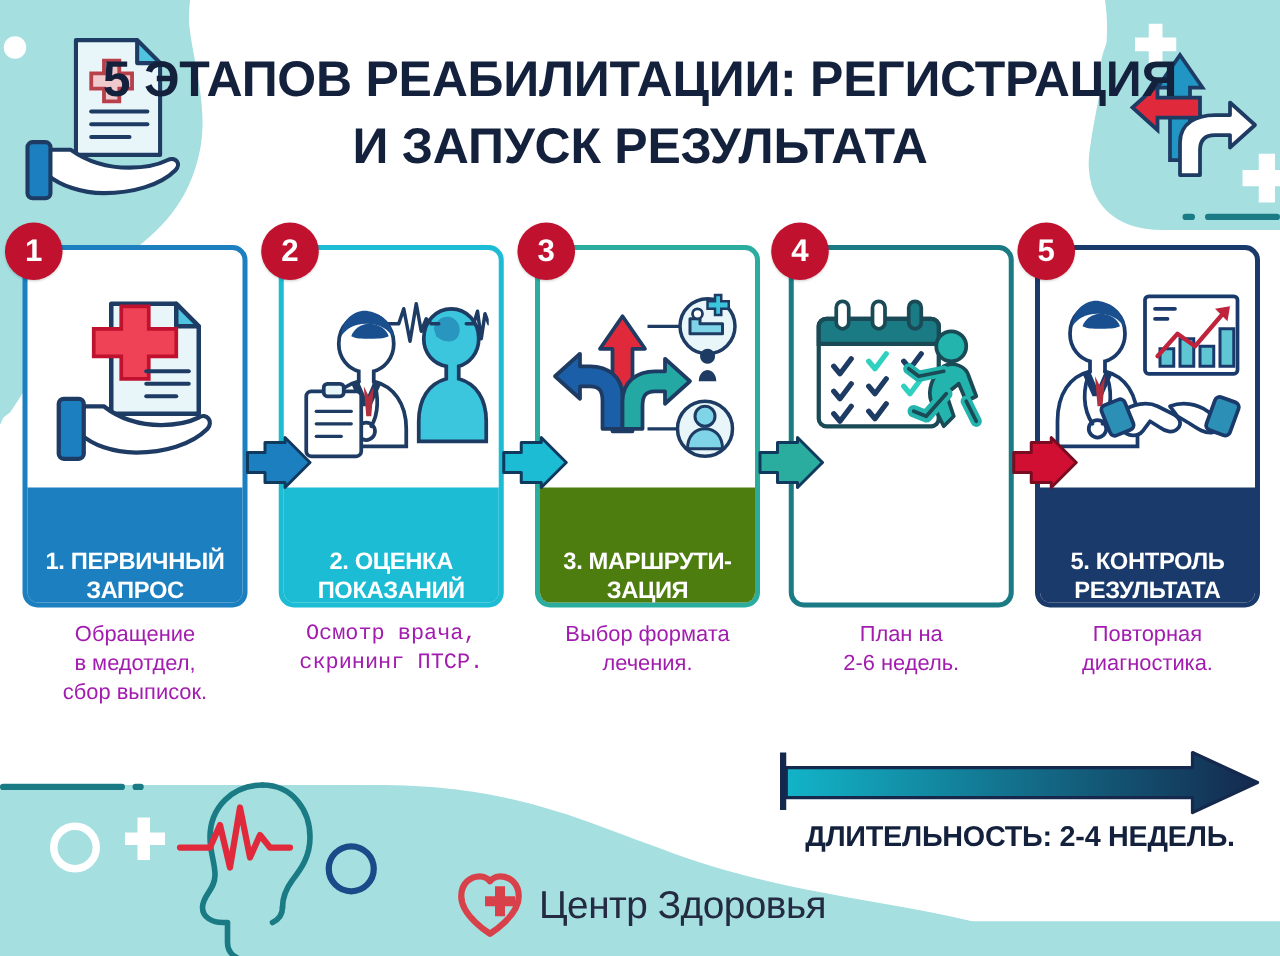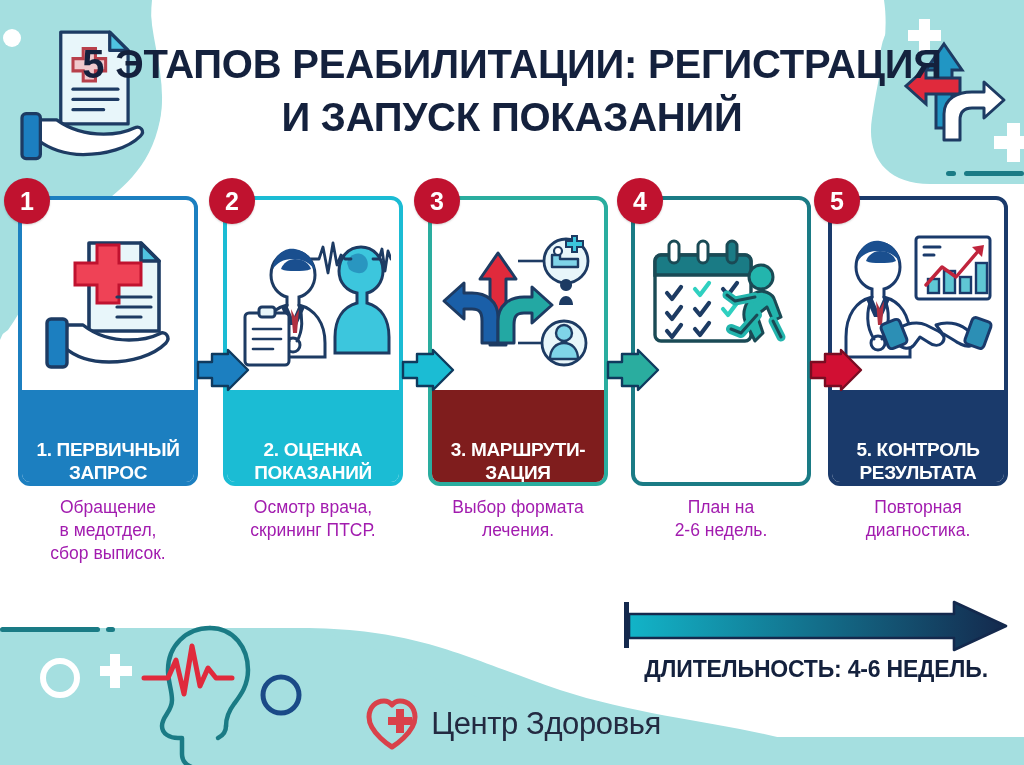--- a/index.html
+++ b/index.html
@@ -223,21 +223,21 @@
       </g>
       <g>
         <rect x="0" y="627" width="100" height="5" rx="2.5" fill="#1a7b85"></rect>
         <rect x="106" y="627" width="9" height="5" rx="2.5" fill="#1a7b85"></rect>
       </g>
     </svg>
   </div>
 
   <div class="title-block">
     <div class="title-line">5 ЭТАПОВ РЕАБИЛИТАЦИИ: РЕГИСТРАЦИЯ</div>
-    <div class="title-line">И ЗАПУСК ПОКАЗАНИЙ</div>
+    <div class="title-line">И ЗАПУСК РЕЗУЛЬТАТА</div>
   </div>
 
   <div class="steps">
 
     <div class="step" style="left:0px;">
       <div class="card" style="border-color:#1c7fc0;">
         <div class="card-art">
           <svg width="150" height="150" viewBox="0 0 150 150">
             <path d="M56,18 L108,18 L126,36 L126,106 L56,106 Z" fill="#e8f6fa" stroke="#1d3b63" stroke-width="3.6" stroke-linejoin="round"></path>
             <path d="M108,18 L126,36 L108,36 Z" fill="#4fc3e0" stroke="#1d3b63" stroke-width="3.6" stroke-linejoin="round"></path>
@@ -296,21 +296,21 @@
           </svg>
         </div>
         <div class="card-label" style="background:#1bbcd4;">
           <span>
             <span>2. ОЦЕНКА</span><br>
             <span>ПОКАЗАНИЙ</span>
           </span>
         </div>
       </div>
       <div class="badge">2</div>
-      <div class="caption" style="white-space:pre-line;">Осмотр врача,
+      <div class="caption" style="white-space:pre-line;font-family:Liberation Mono, monospace;">Осмотр врача,
 скрининг ПТСР.</div>
     </div>
 
     <div class="connector" style="left:383px;">
       <svg width="54" height="44" viewBox="0 0 54 44">
         <path d="M2,14 L16,14 L16,6 L32,6 L32,2 L52,22 L32,42 L32,38 L16,38 L16,30 L2,30 Z" fill="#1bbcd4" stroke="#0f3a5e" stroke-width="2.4" stroke-linejoin="round"></path>
       </svg>
     </div>
 
     <div class="step" style="left:410px;">
@@ -332,21 +332,21 @@
 
             <path d="M126,66 a6,6 0 1,1 0.1,0 Z" fill="#1d3b63"></path>
             <path d="M119,80 c0,-6 4,-9 7,-9 c3,0 7,3 7,9 Z" fill="#1d3b63"></path>
 
             <line x1="78" y1="118" x2="104" y2="118" stroke="#1d3b63" stroke-width="2.6"></line>
             <circle cx="124" cy="118" r="22" fill="#e8f6fa" stroke="#1d3b63" stroke-width="2.8"></circle>
             <circle cx="124" cy="108" r="8" fill="#7fd4e8" stroke="#1d3b63" stroke-width="2.4"></circle>
             <path d="M110,134 c0,-10 6,-16 14,-16 c8,0 14,6 14,16 Z" fill="#7fd4e8" stroke="#1d3b63" stroke-width="2.4" stroke-linejoin="round"></path>
           </svg>
         </div>
-        <div class="card-label" style="background:#7f1d1d;">
+        <div class="card-label" style="background:#4d7c0f;">
           <span>
             <span>3. МАРШРУТИ-</span><br>
             <span>ЗАЦИЯ</span>
           </span>
         </div>
       </div>
       <div class="badge">3</div>
       <div class="caption" style="white-space:pre-line;">Выбор формата
 лечения.</div>
     </div>
@@ -449,21 +449,21 @@
     <svg class="duration-arrow" width="384" height="52" viewBox="0 0 384 52">
       <defs>
         <linearGradient id="durGrad" x1="0" y1="0" x2="1" y2="0">
           <stop offset="0%" stop-color="#12b4c8"></stop>
           <stop offset="100%" stop-color="#14294d"></stop>
         </linearGradient>
       </defs>
       <rect x="0" y="2" width="5" height="46" fill="#14294d"></rect>
       <path d="M5,14 L330,14 L330,2 L382,26 L330,50 L330,38 L5,38 Z" fill="url(#durGrad)" stroke="#14294d" stroke-width="2.6" stroke-linejoin="round"></path>
     </svg>
-    <div class="duration-label">ДЛИТЕЛЬНОСТЬ: 4-6 НЕДЕЛЬ.</div>
+    <div class="duration-label">ДЛИТЕЛЬНОСТЬ: 2-4 НЕДЕЛЬ.</div>
   </div>
 
   <div class="logo">
     <svg width="58" height="54" viewBox="0 0 58 54">
       <path d="M29,50 C29,50 6,36 6,20 C6,10 13,4 21,4 C26,4 29,8 29,8 C29,8 32,4 37,4 C45,4 52,10 52,20 C52,36 29,50 29,50 Z" fill="none" stroke="#d9414a" stroke-width="5" stroke-linejoin="round" stroke-linecap="round"></path>
       <path d="M25,20 h8 v-8 h8 v8 h8 v8 h-8 v8 h-8 v-8 h-8 Z" fill="#d9414a"></path>
     </svg>
     <span class="logo-text">Центр Здоровья</span>
   </div>
 

